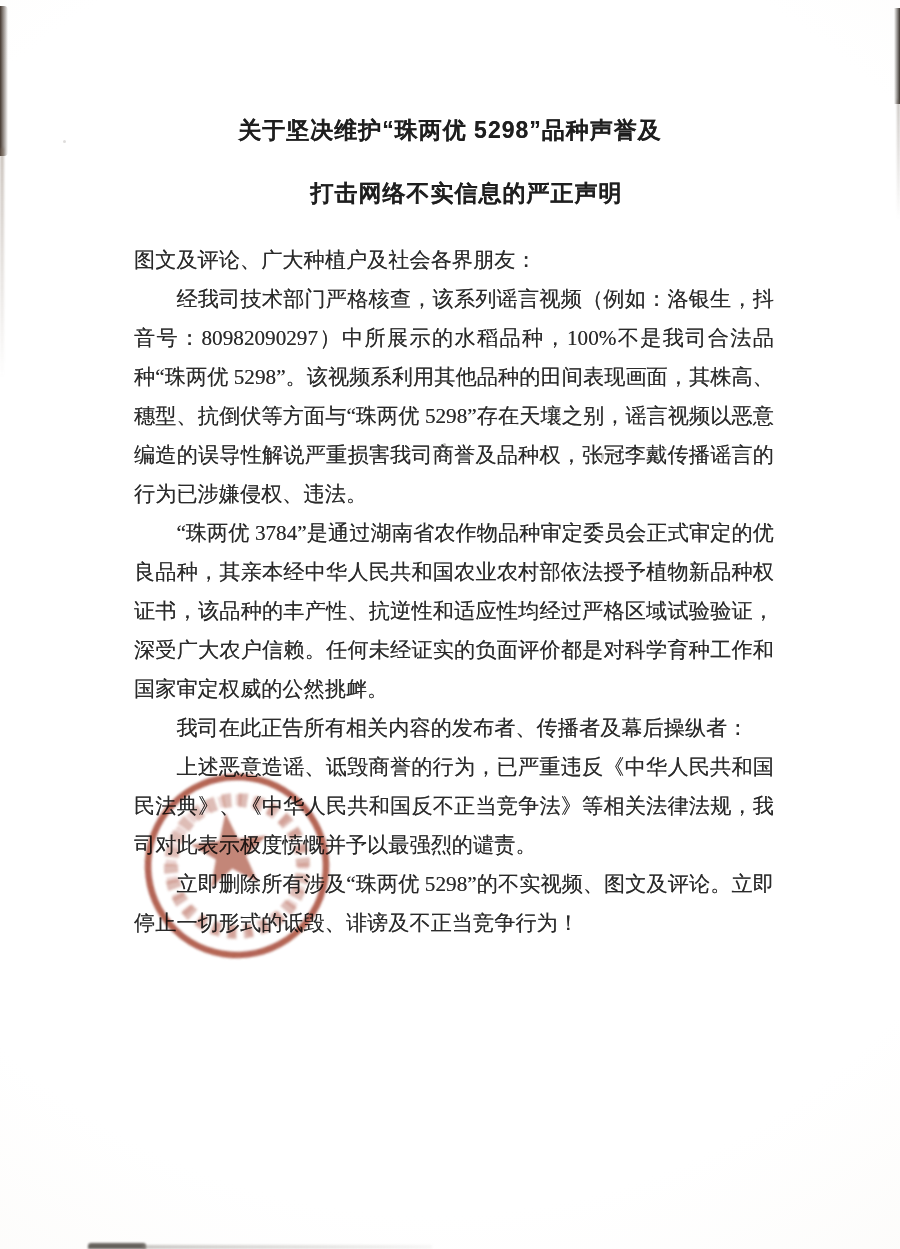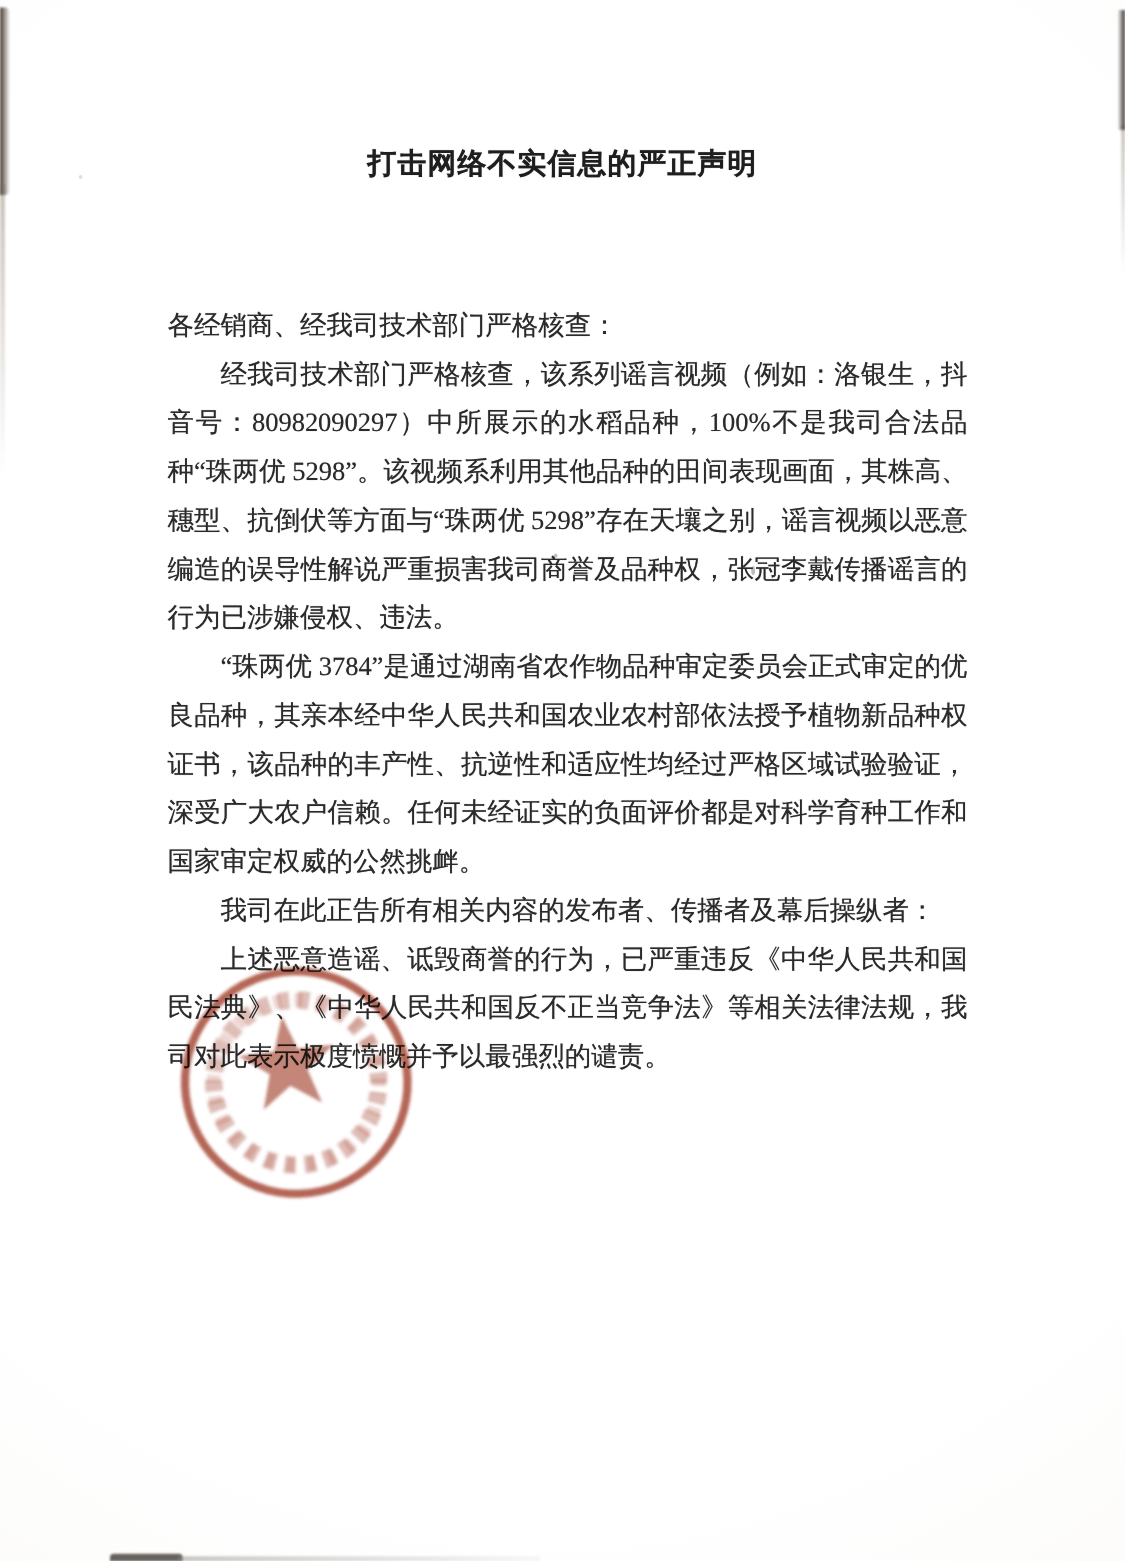--- a/index.html
+++ b/index.html
@@ -94,29 +94,31 @@
   <div class="edge-left-tail"></div>
   <div class="edge-right"></div>
   <div class="edge-right-tail"></div>
   <div class="edge-bottom-dark"></div>
   <div class="edge-bottom-smear"></div>
   <div class="speck speck-1"></div>
   <div class="speck speck-2"></div>
   <div class="speck speck-3"></div>
 
   <h1 class="title">
+    <span class="t-line">关于坚决维护“珠两优 5298”品种声誉及</span>
     <span class="t-line">打击网络不实信息的严正声明</span>
   </h1>
 
   <div class="body-text">
-    <p class="salutation">各经销商、经我司技术部门严格核查：</p>
+    <p class="salutation">图文及评论、广大种植户及社会各界朋友：</p>
     <p class="para">经我司技术部门严格核查，该系列谣言视频（例如：洛银生，抖音号：80982090297）中所展示的水稻品种，100%不是我司合法品种“珠两优 5298”。该视频系利用其他品种的田间表现画面，其株高、穗型、抗倒伏等方面与“珠两优 5298”存在天壤之别，谣言视频以恶意编造的误导性解说严重损害我司商誉及品种权，张冠李戴传播谣言的行为已涉嫌侵权、违法。</p>
     <p class="para">“珠两优 3784”是通过湖南省农作物品种审定委员会正式审定的优良品种，其亲本经中华人民共和国农业农村部依法授予植物新品种权证书，该品种的丰产性、抗逆性和适应性均经过严格区域试验验证，深受广大农户信赖。任何未经证实的负面评价都是对科学育种工作和国家审定权威的公然挑衅。</p>
     <p class="para">我司在此正告所有相关内容的发布者、传播者及幕后操纵者：</p>
     <p class="para">上述恶意造谣、诋毁商誉的行为，已严重违反《中华人民共和国民法典》、《中华人民共和国反不正当竞争法》等相关法律法规，我司对此表示极度愤慨并予以最强烈的谴责。</p>
+    <p class="para">立即删除所有涉及“珠两优 5298”的不实视频、图文及评论。立即停止一切形式的诋毁、诽谤及不正当竞争行为！</p>
   </div>
 
   <svg class="seal" viewBox="0 0 204 204" aria-hidden="true">
     <defs>
       <filter id="seal-blur" x="-20%" y="-20%" width="140%" height="140%">
         <feGaussianBlur stdDeviation="1.2"></feGaussianBlur>
       </filter>
     </defs>
     <g filter="url(#seal-blur)" transform="rotate(-7 102 102)">
 

